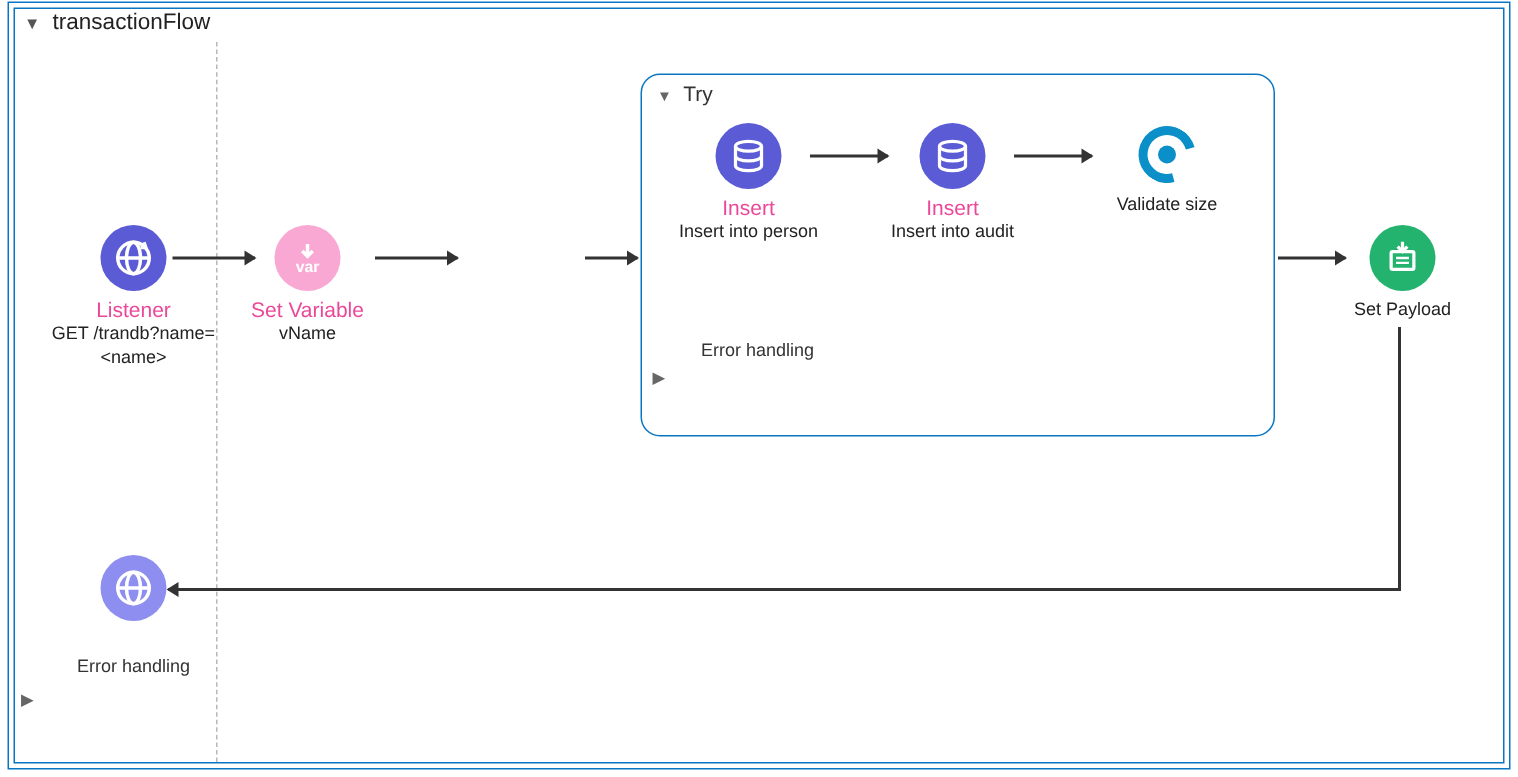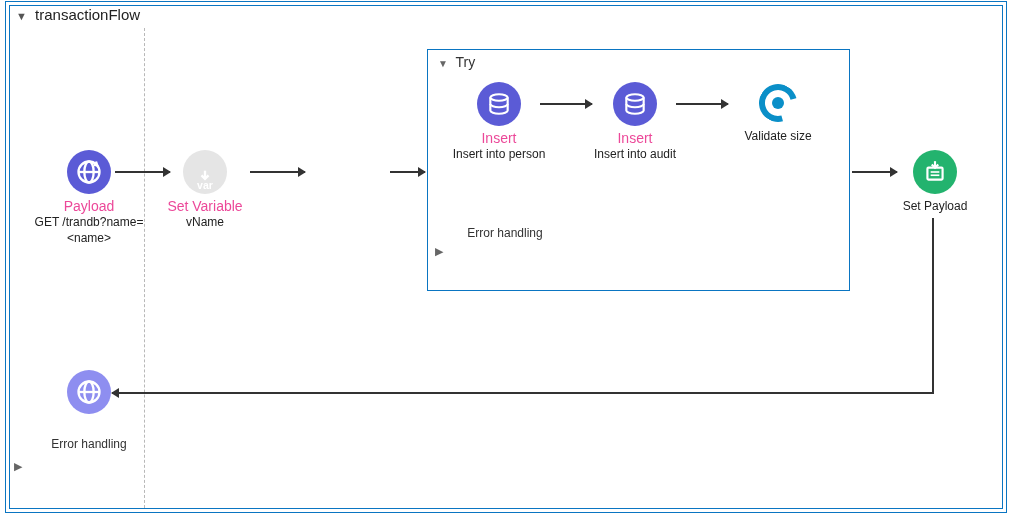--- a/index.html
+++ b/index.html
@@ -60,21 +60,21 @@
       line-height: 1.35;
     }
     .icon-circle {
       width: 44px; height: 44px;
       border-radius: 50%;
       margin: 0 auto;
       display: flex; align-items: center; justify-content: center;
     }
     .ic-indigo { background: #5b5bd6; }
     .ic-indigo-light { background: #8e8ef0; }
-    .ic-green { background: #e5e5e5; align-items: flex-end; }
+    .ic-green { background: #f9a8d4; }
     .ic-green2 { background: #23b36e; }
 
     
     .arrow {
       position: absolute;
       height: 2px;
       background: #333;
     }
     .arrow::after {
       content: "";
@@ -156,21 +156,21 @@
 
   <div class="node" style="left:34px; top:150px; width:110px;">
     <div class="icon-circle ic-indigo">
       <svg width="28" height="28" viewBox="0 0 24 24">
           <circle cx="12" cy="12" r="9" fill="none" stroke="#fff" stroke-width="2"></circle>
           <ellipse cx="12" cy="12" rx="4" ry="9" fill="none" stroke="#fff" stroke-width="2"></ellipse>
           <line x1="3" y1="12" x2="21" y2="12" stroke="#fff" stroke-width="2"></line>
           <path d="M16 6 L19 6 L18 3" fill="none" stroke="#fff" stroke-width="2"></path>
         </svg>
     </div>
-    <div class="subtype">Payload</div>
+    <div class="subtype">Listener</div>
     <div class="label">GET /trandb?name=&lt;name&gt;</div>
   </div>
 
   <div class="arrow" style="left:115px; top:171px; width:55px;"></div>
 
   <div class="node" style="left:155px; top:150px; width:100px;">
     <div class="icon-circle ic-green">
       <svg width="28" height="28" viewBox="0 0 24 24">
           <path d="M12 4 v6" stroke="#fff" stroke-width="2"></path>
           <path d="M9 8 l3 3 l3 -3" fill="none" stroke="#fff" stroke-width="2"></path>
@@ -179,21 +179,21 @@
     </div>
     <div class="subtype">Set Variable</div>
     <div class="label">vName</div>
   </div>
 
   <div class="arrow" style="left:250px; top:171px; width:55px;"></div>
 
 
   <div class="arrow" style="left:390px; top:171px; width:35px;"></div>
 
-  <div class="try-box" style="left:427px; top:49px; width:423px; height:242px;">
+  <div class="try-box" style="left:427px; top:49px; width:423px; height:242px;border-radius:13px;">
     <div class="try-title">
       <span class="caret">▼</span>
       <span>Try</span>
     </div>
 
     <div class="expand-caret" style="left:7px; top:195px;">▶</div>
   </div>
 
   <div class="node" style="left:444px; top:82px; width:110px;">
     <div class="icon-circle ic-indigo">

